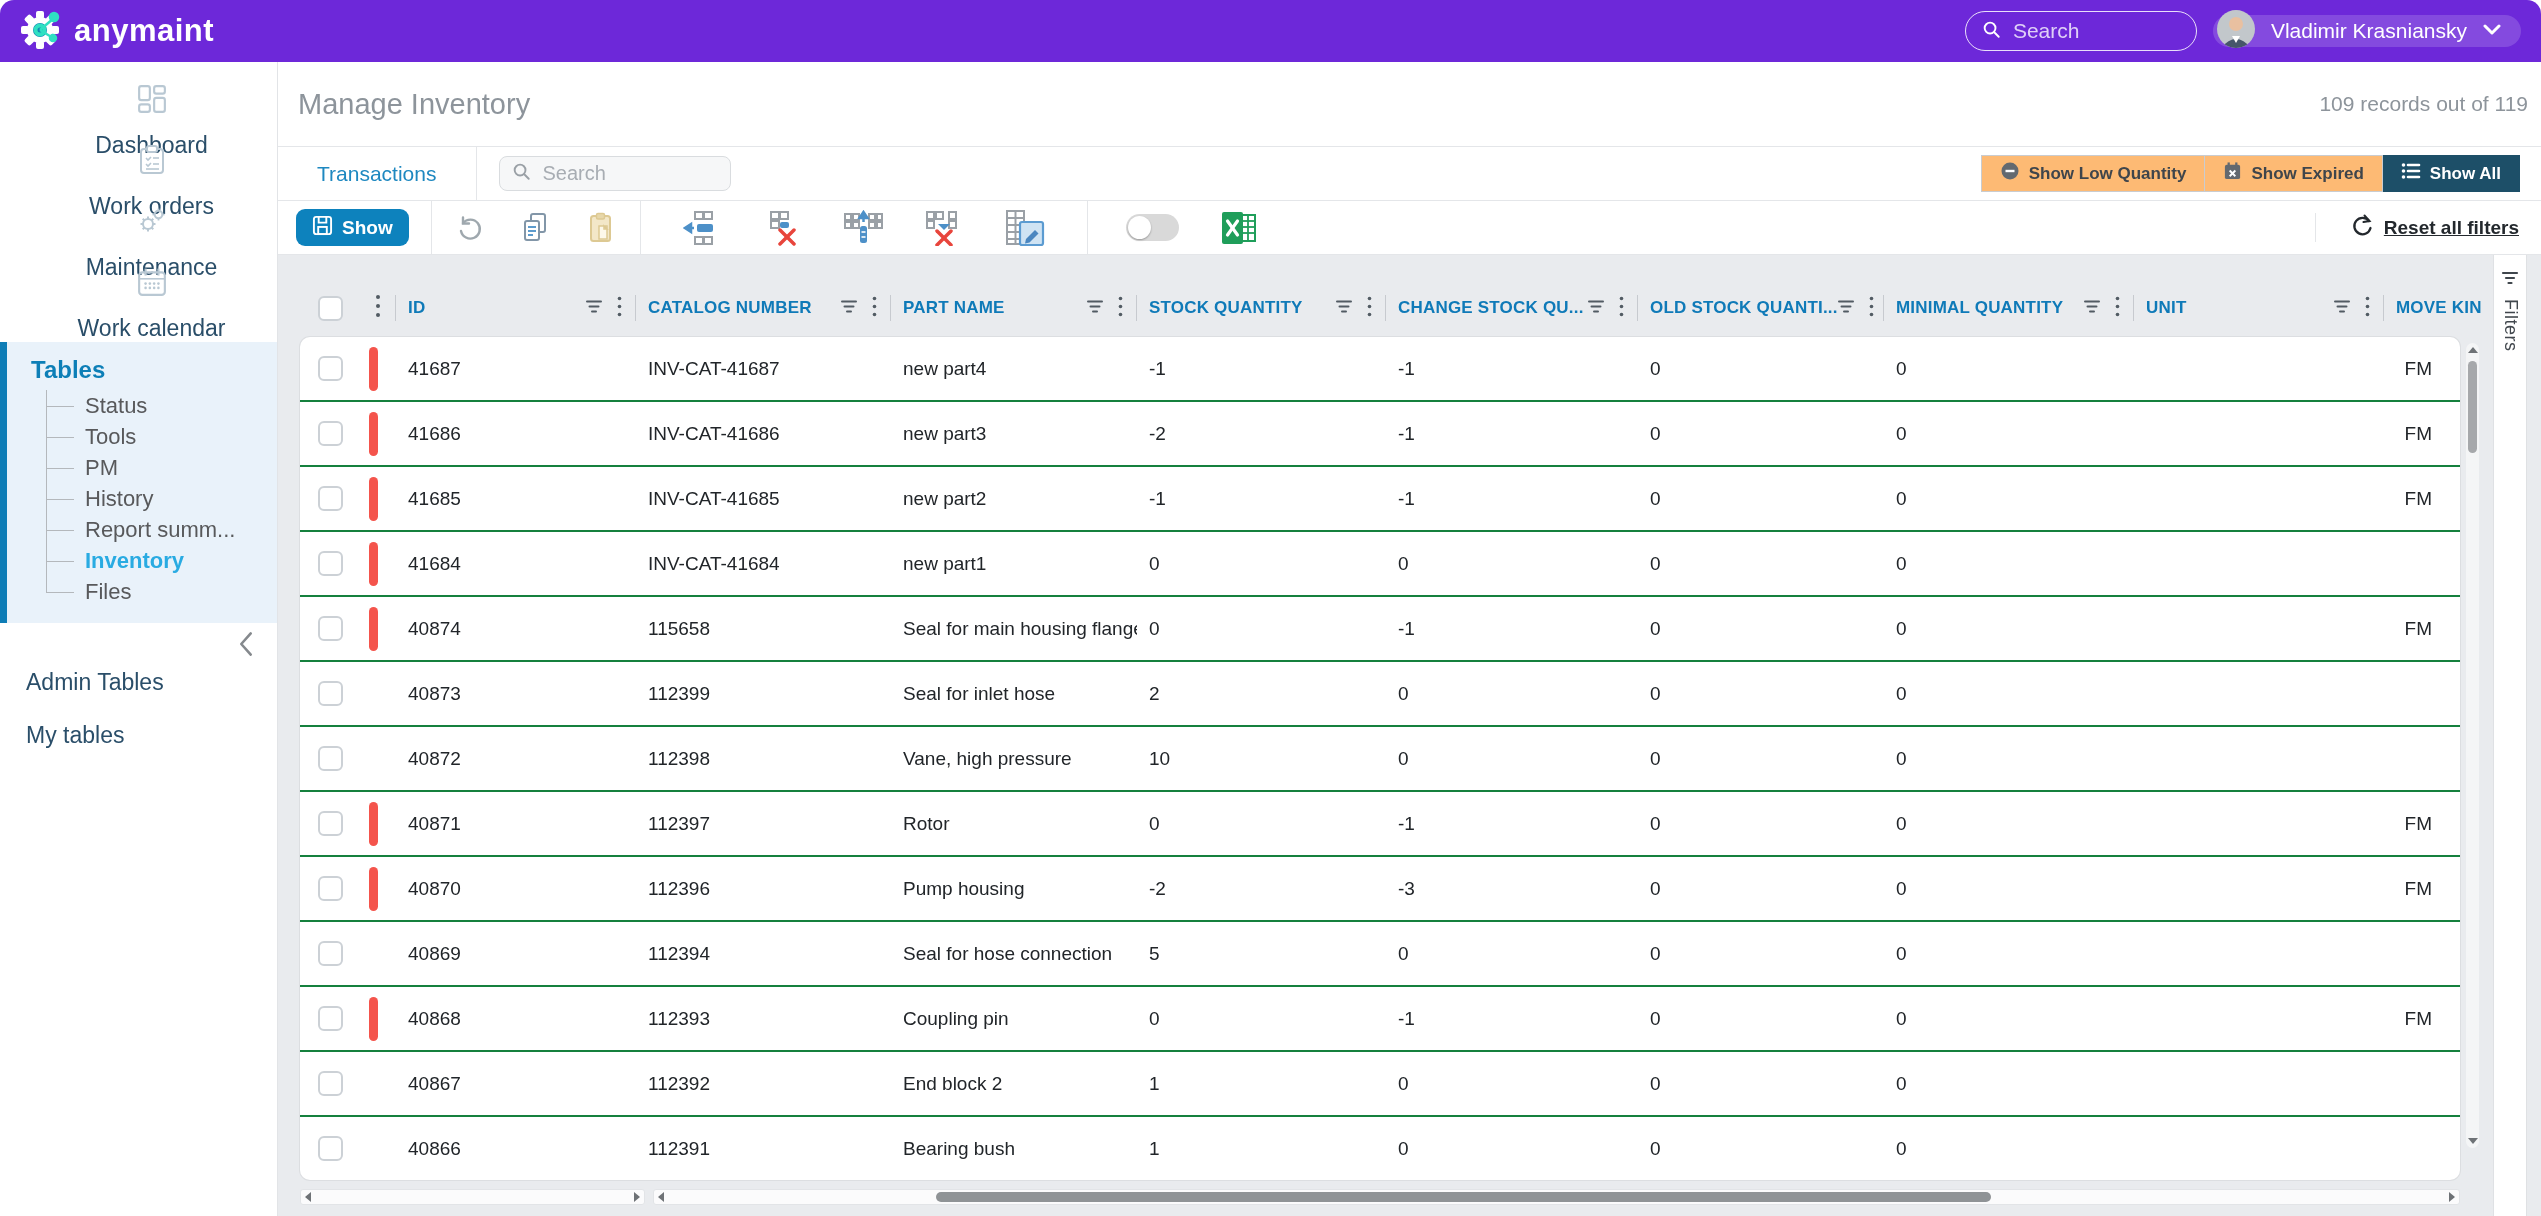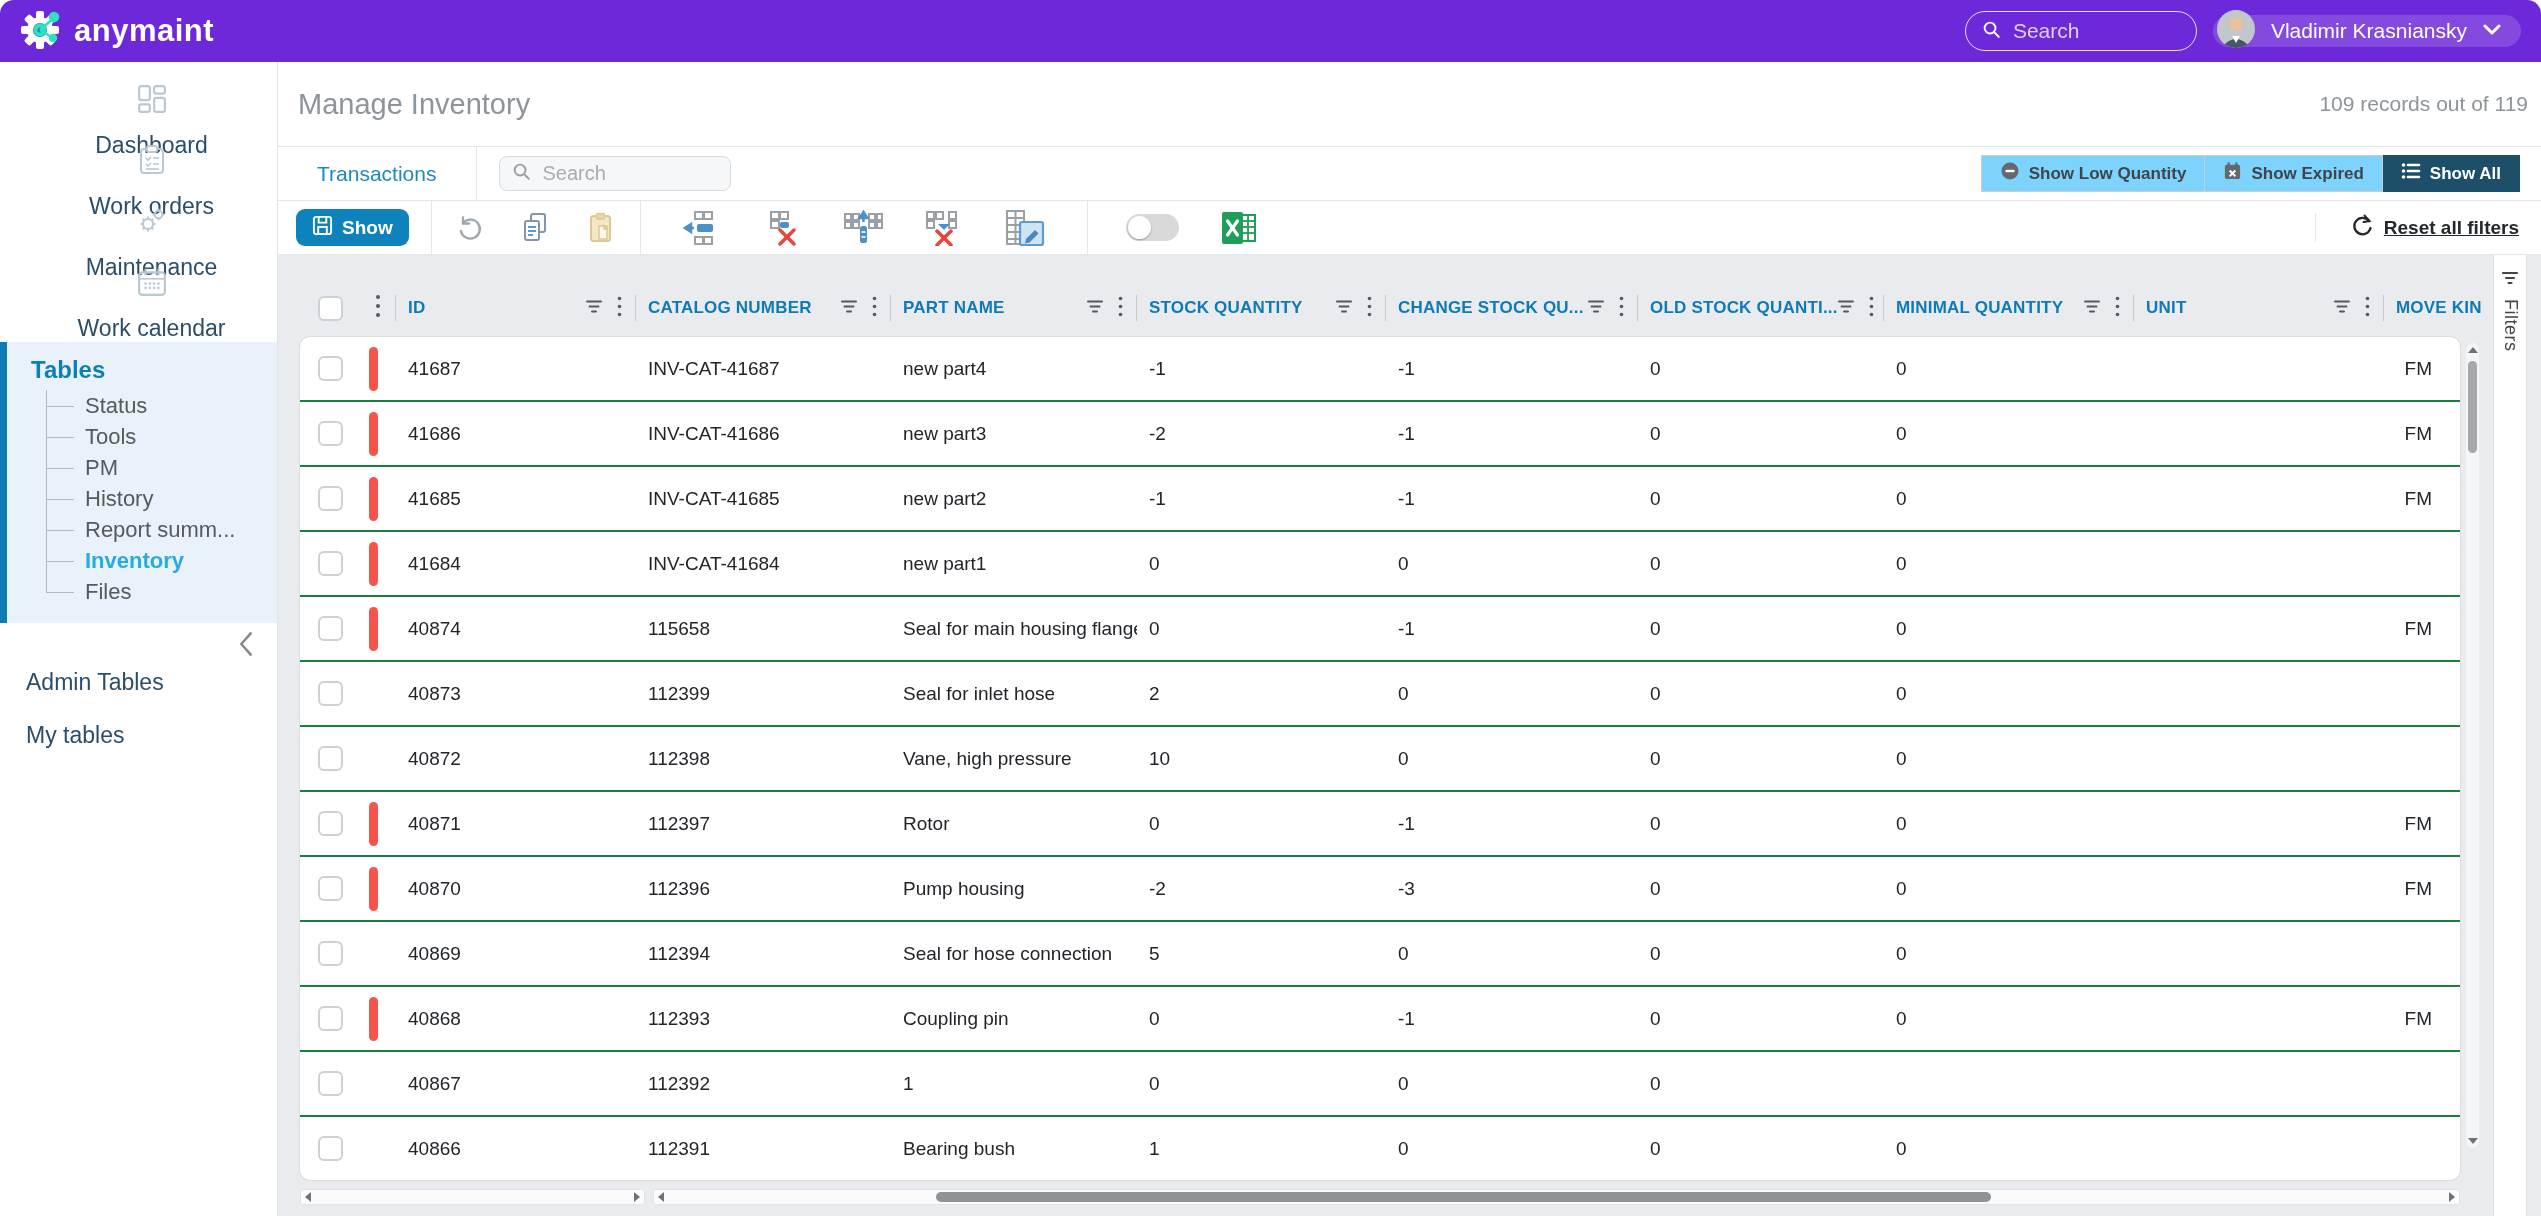--- a/index.html
+++ b/index.html
@@ -43,21 +43,21 @@
 
   
   .subheader{height:53px;display:flex;align-items:center;border-bottom:1px solid #e4e6e9;background:#fff;flex:none;}
   .transactions{margin-left:39px;color:#1e88c0;font-size:21px;cursor:pointer;}
   .vdiv{width:1px;align-self:stretch;background:#e4e6e9;}
   .subheader .vdiv{margin-left:40px;}
   .sub-search{margin-left:22px;width:232px;height:35px;background:#f6f7f8;border:1px solid #d9dcdf;border-radius:8px;display:flex;align-items:center;gap:9px;padding:0 12px;box-sizing:border-box;}
   .sub-search input{background:transparent;border:none;outline:none;font-size:20px;color:#555;width:160px;font-family:inherit;}
   .sub-search input::placeholder{color:#a8adb3;}
   .seg-group{margin-left:auto;margin-right:21px;display:flex;}
-  .seg-btn{height:35px;background:#7dd3fc;border:1px solid #c9ccd0;display:flex;align-items:center;gap:9px;padding:0 18px;font-size:17px;font-weight:bold;color:#3f454b;cursor:pointer;white-space:nowrap;}
+  .seg-btn{height:35px;background:#fdba74;border:1px solid #c9ccd0;display:flex;align-items:center;gap:9px;padding:0 18px;font-size:17px;font-weight:bold;color:#3f454b;cursor:pointer;white-space:nowrap;}
   .seg-btn + .seg-btn{border-left:none;}
   .seg-btn.active{background:#1d4f68;border-color:#1d4f68;color:#fff;}
 
   
   .toolbar{height:53px;display:flex;align-items:center;border-bottom:1px solid #e4e6e9;background:#fff;flex:none;}
   .save-btn{margin-left:18px;margin-right:22px;height:37px;background:#0d82bd;border:none;border-radius:9px;color:#fff;font-size:19px;font-weight:bold;display:flex;align-items:center;gap:9px;padding:0 16px;cursor:pointer;font-family:inherit;}
   .tb-icon{display:flex;align-items:center;justify-content:center;cursor:pointer;}
   .tb-icon.disabled{cursor:default;}
   .toolbar .gap24{margin-left:24px;} .toolbar .gap36{margin-left:36px;} .toolbar .gap42{margin-left:42px;}
   .toggle{margin-left:38px;width:53px;height:27px;border-radius:14px;background:#d9d9d9;position:relative;cursor:pointer;}
@@ -909,20 +909,21 @@
     <div class="cell c-data"></div>
     <div class="cell c-data c-move">FM</div>
   </div>
             <div class="row grid-cols">
     <div class="cell c-sel">
                 <span class="cb"></span>
               </div>
     <div class="cell c-marker"></div>
     <div class="cell c-data">40867</div>
     <div class="cell c-data">112392</div>
+    <div class="cell c-data">End block 2</div>
     <div class="cell c-data">1</div>
     <div class="cell c-data">0</div>
     <div class="cell c-data">0</div>
     <div class="cell c-data">0</div>
     <div class="cell c-data"></div>
     <div class="cell c-data c-move"></div>
   </div>
             <div class="row grid-cols">
     <div class="cell c-sel">
                 <span class="cb"></span>

